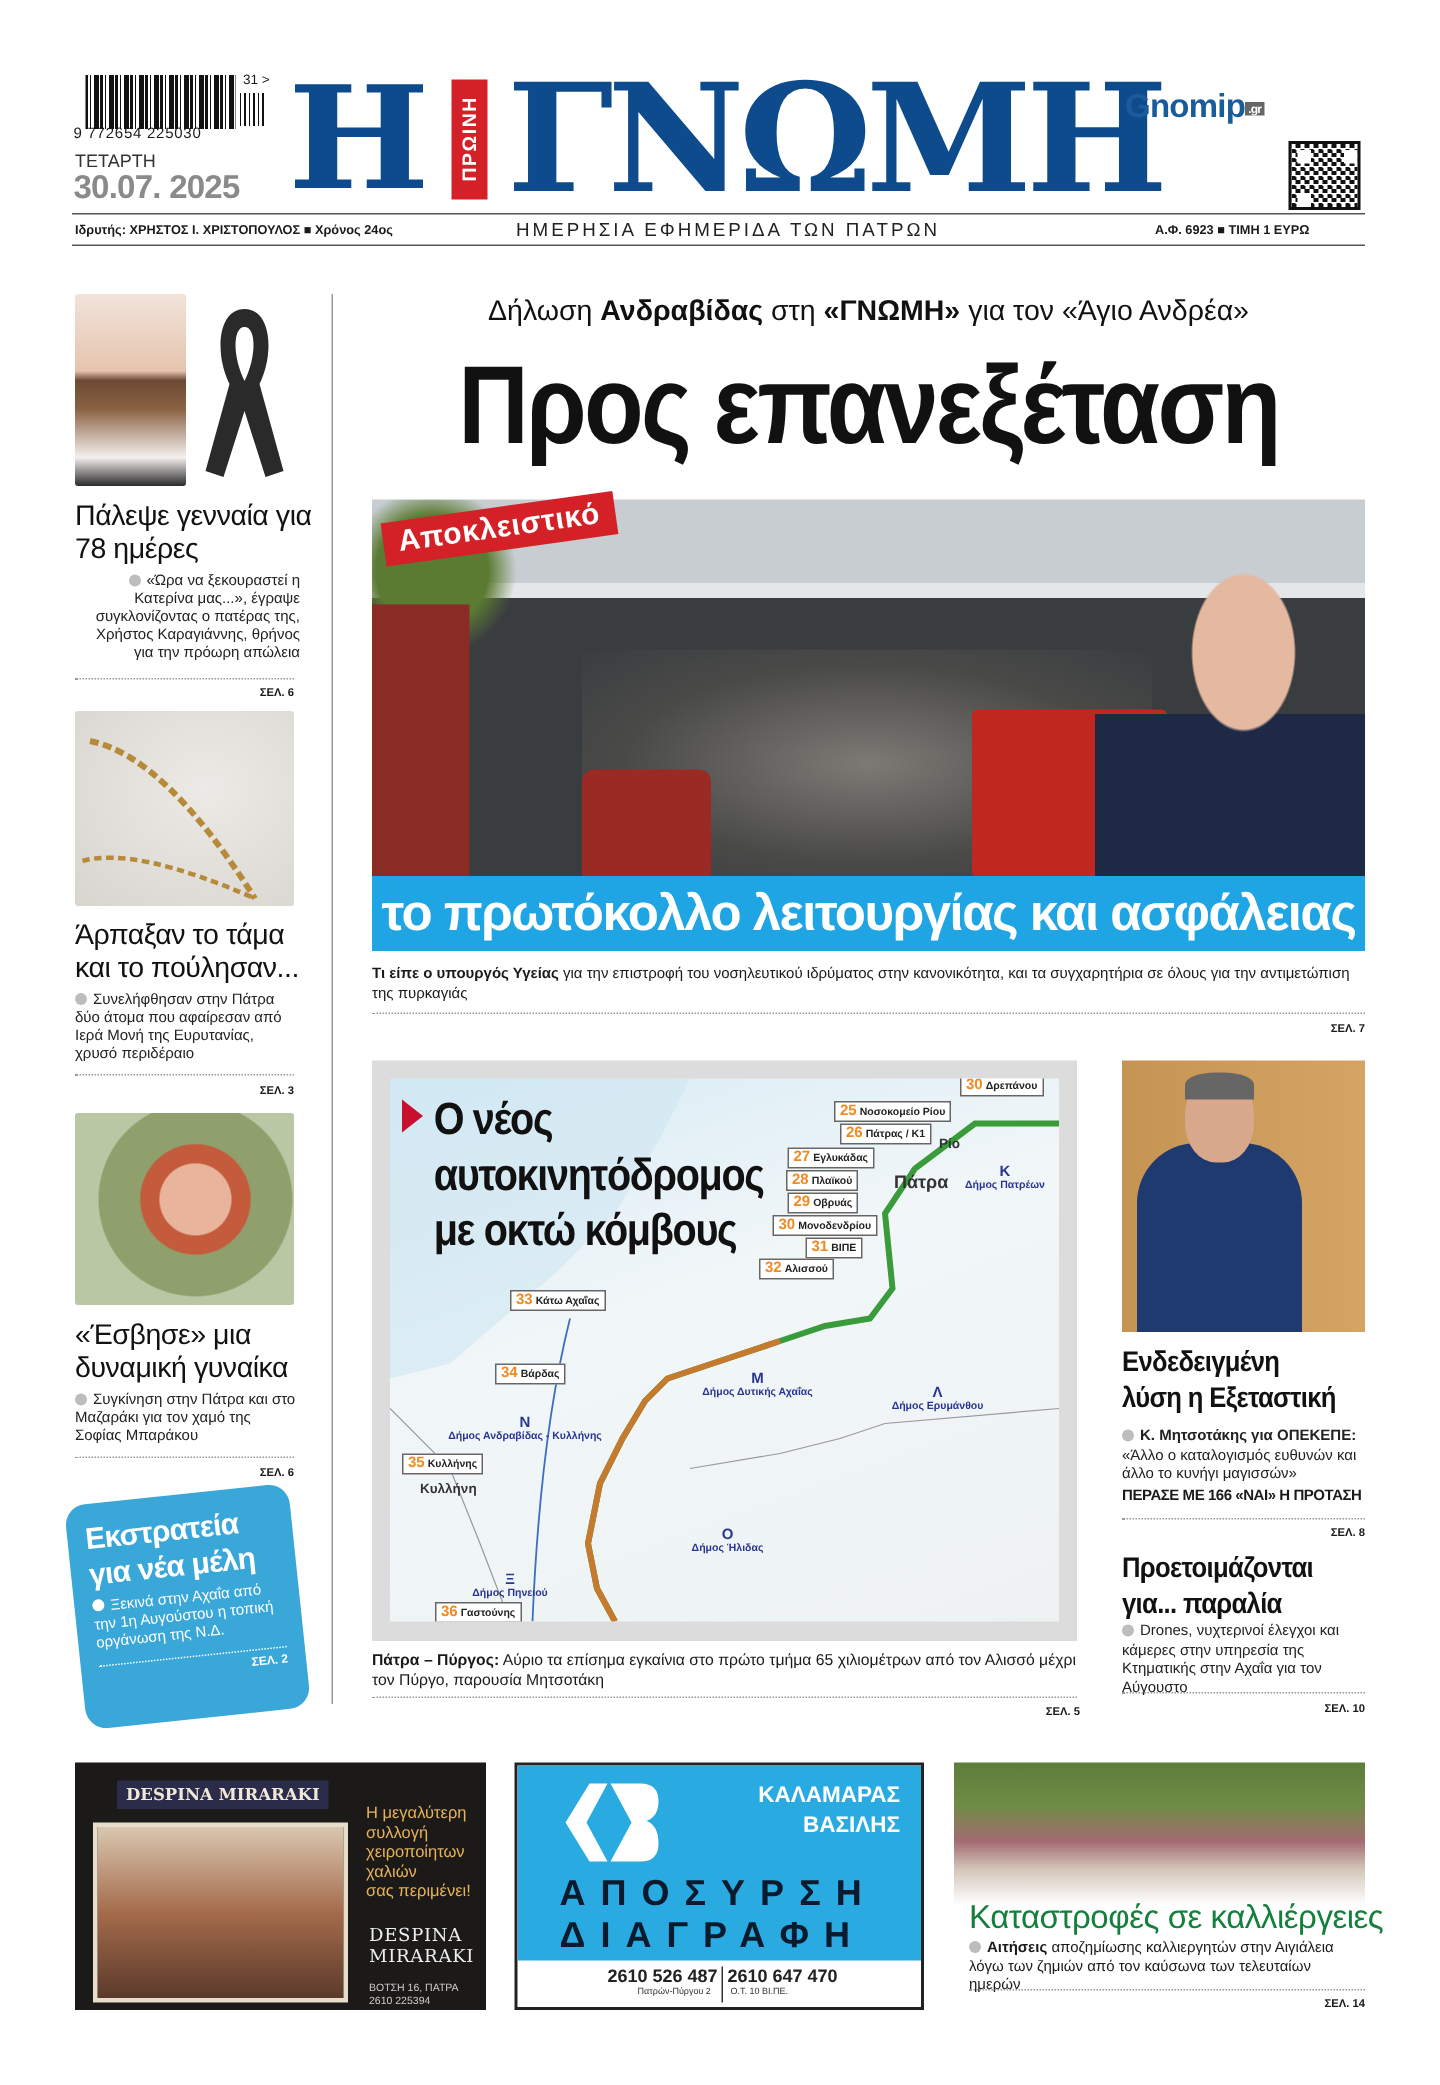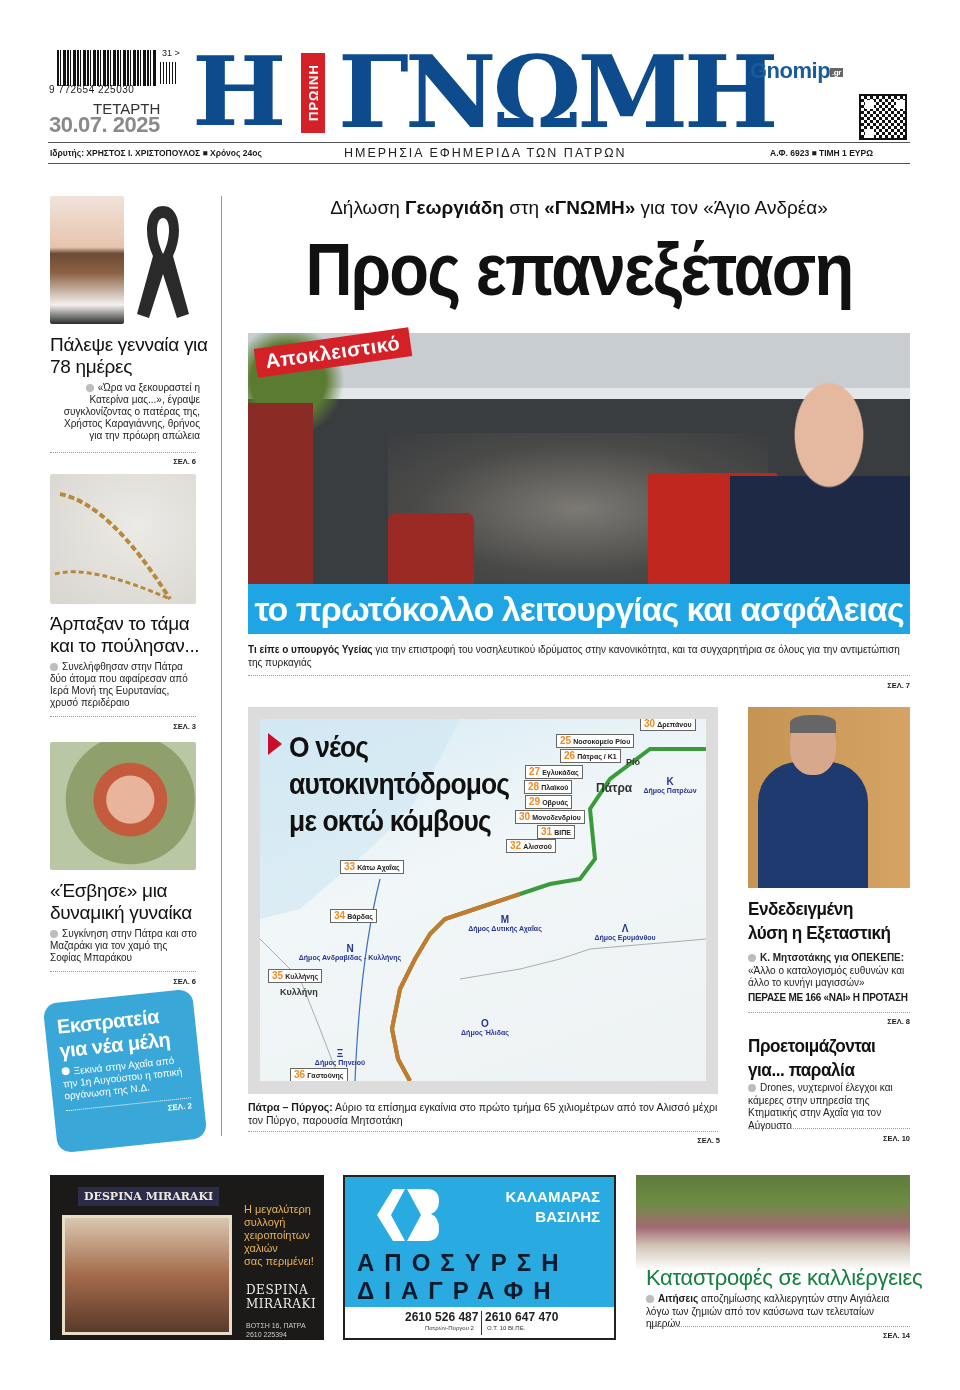--- a/index.html
+++ b/index.html
@@ -4,21 +4,21 @@
 <style>
   * { box-sizing: border-box; margin: 0; padding: 0; }
   body { width: 960px; height: 1390px; background: #fff; font-family: "Liberation Sans", sans-serif; color: #1a1a1a; position: relative; overflow: hidden; }
   .abs { position: absolute; }
 
   
   .barcode { left: 57px; top: 50px; width: 100px; height: 36px; background: repeating-linear-gradient(90deg,#111 0 2px,#fff 2px 3px,#111 3px 4px,#fff 4px 6px,#111 6px 9px,#fff 9px 10px); }
   .barcode2 { left: 160px; top: 62px; width: 16px; height: 22px; background: repeating-linear-gradient(90deg,#111 0 1px,#fff 1px 3px); }
   .barcode-num { left: 49px; top: 84px; font-size: 10px; letter-spacing: 0.5px; }
   .issue-ptr { left: 162px; top: 48px; font-size: 9px; }
-  .weekday { left: 50px; top: 100px; font-size: 15px; color: #333; margin-left: 43px; }
+  .weekday { left: 50px; top: 100px; font-size: 12px; color: #333; }
   .date { left: 49px; top: 112px; font-size: 22px; font-weight: bold; color: #8a8a8a; letter-spacing: -0.5px; }
   .logo-h { left: 192px; top: 46px; font-family: "DejaVu Serif", serif; font-weight: bold; font-size: 100px; color: #0d4b8c; line-height: 92px; transform: scaleY(0.95); }
   .proini { left: 301px; top: 53px; width: 24px; height: 80px; background: #d42027; color: #fff; font-size: 13px; font-weight: bold; writing-mode: vertical-rl; transform: rotate(180deg); text-align: center; display: flex; align-items: center; justify-content: center; letter-spacing: 1px; }
   .logo-gnomi { left: 338px; top: 46px; font-family: "DejaVu Serif", serif; font-weight: bold; font-size: 100px; color: #0d4b8c; line-height: 92px; letter-spacing: -4px; }
   .gnomip { left: 750px; top: 58px; font-size: 22px; color: #1a5b9c; font-weight: bold; letter-spacing: -0.5px; }
   .gnomip .gr { font-size: 8px; background: #666; color: #fff; padding: 0 2px; vertical-align: middle; }
   .qr { left: 859px; top: 94px; width: 48px; height: 46px; background:
       linear-gradient(#fff,#fff) 4px 4px/9px 9px no-repeat,
       linear-gradient(#fff,#fff) 35px 4px/9px 9px no-repeat,
       linear-gradient(#fff,#fff) 4px 33px/9px 9px no-repeat,
@@ -93,21 +93,21 @@
   .ad-despina { left: 50px; top: 1175px; width: 274px; height: 165px; background: #1c1a18; overflow: hidden; }
   .ad-despina .shop { position: absolute; left: 12px; top: 40px; width: 170px; height: 120px; background: linear-gradient(180deg,#d9c7b0 0%, #a46b4b 50%, #5b3a2b 100%); border: 3px solid #e8dccb; }
   .ad-despina .sign { position: absolute; left: 28px; top: 12px; background: #2b2b4a; color: #f0e8d8; font-family: "DejaVu Serif", serif; font-weight: bold; font-size: 11px; padding: 3px 6px; }
   .ad-despina .slogan { position: absolute; left: 194px; top: 28px; font-size: 11px; line-height: 13px; color: #e6b25a; font-weight: normal; }
   .ad-despina .brand { position: absolute; left: 196px; top: 108px; font-family: "DejaVu Serif", serif; font-size: 12px; line-height: 14px; color: #eee; letter-spacing: 0.5px; }
   .ad-despina .addr { position: absolute; left: 196px; top: 146px; font-size: 7px; line-height: 9px; color: #ccc; }
   .ad-kalamaras { left: 343px; top: 1175px; width: 273px; height: 165px; background: #fff; border: 2px solid #222; overflow: hidden; }
   .ad-kalamaras .top { position: absolute; left: 0; top: 0; width: 100%; height: 130px; background: #29abe2; }
   .ad-kalamaras .kb { position: absolute; left: 30px; top: 10px; width: 66px; height: 56px; }
   .ad-kalamaras .name { position: absolute; right: 14px; top: 10px; text-align: right; color: #fff; font-size: 15px; font-weight: bold; line-height: 20px; }
-  .ad-kalamaras .big { position: absolute; left: 12px; top: 72px; font-size: 24px; font-weight: bold; letter-spacing: 10px; line-height: 28px; color: #0b1a2c; }
+  .ad-kalamaras .big { position: absolute; left: 28px; top: 72px; font-size: 24px; font-weight: bold; letter-spacing: 10px; line-height: 28px; color: #0b1a2c; }
   .ad-kalamaras .ph { position: absolute; top: 133px; font-size: 12px; font-weight: bold; line-height: 14px; color: #222; }
   .ad-kalamaras .sub { position: absolute; top: 148px; font-size: 6px; color: #333; }
   .ad-kalamaras .sep { position: absolute; left: 136px; top: 134px; width: 1px; height: 24px; background: #333; }
   .crops-photo { left: 636px; top: 1175px; width: 274px; height: 95px; background: linear-gradient(180deg,#5e7c3b 0%, #6f8c45 30%, #a36a72 55%, #d3c6b9 75%, #fff 100%); }
   .crops-title { left: 646px; top: 1265px; font-size: 22px; letter-spacing: -0.3px; color: #15803d; }
   .crops-body { left: 646px; top: 1293px; width: 264px; font-size: 10px; line-height: 12.5px; }
   .crops-body b { font-weight: bold; }
   .crops-dots { left: 646px; top: 1326px; width: 264px; }
   .crops-sela { left: 860px; top: 1331px; width: 50px; }
 </style>
@@ -158,21 +158,21 @@
 <div class="abs body-left bullet" style="left:50px;top:928px;width:150px;">Συγκίνηση στην Πάτρα και στο Μαζαράκι για τον χαμό της Σοφίας Μπαράκου</div>
 <div class="abs dots" style="left:50px;top:971px;width:146px;"></div>
 <div class="abs sela" style="left:150px;top:977px;width:46px;">ΣΕΛ. 6</div>
 
 <div class="abs campaign">
   <div class="t">Εκστρατεία για νέα μέλη</div>
   <div class="b">Ξεκινά στην Αχαΐα από την 1η Αυγούστου η τοπική οργάνωση της Ν.Δ.</div>
   <div class="s">ΣΕΛ. 2</div>
 </div>
 
-<div class="abs kicker"><span>Δήλωση </span><b>Γεωργιάδη</b><span> στη </span><b>«ΓΝΩΜΗ»</b><span> για τον «Άγιο Ανδρέα»</span></div>
+<div class="abs kicker"><span>Δήλωση </span><b>Ανδραβίδας</b><span> στη </span><b>«ΓΝΩΜΗ»</b><span> για τον «Άγιο Ανδρέα»</span></div>
 <div class="abs lead-title">Προς επανεξέταση</div>
 <div class="abs lead-photo">
   <div class="ivy"></div>
   <div class="wall"></div>
   <div class="smoke"></div>
   <div class="jeep"></div>
   <div class="truck"></div>
   <div class="man"></div>
 </div>
 <div class="abs excl">Αποκλειστικό</div>

